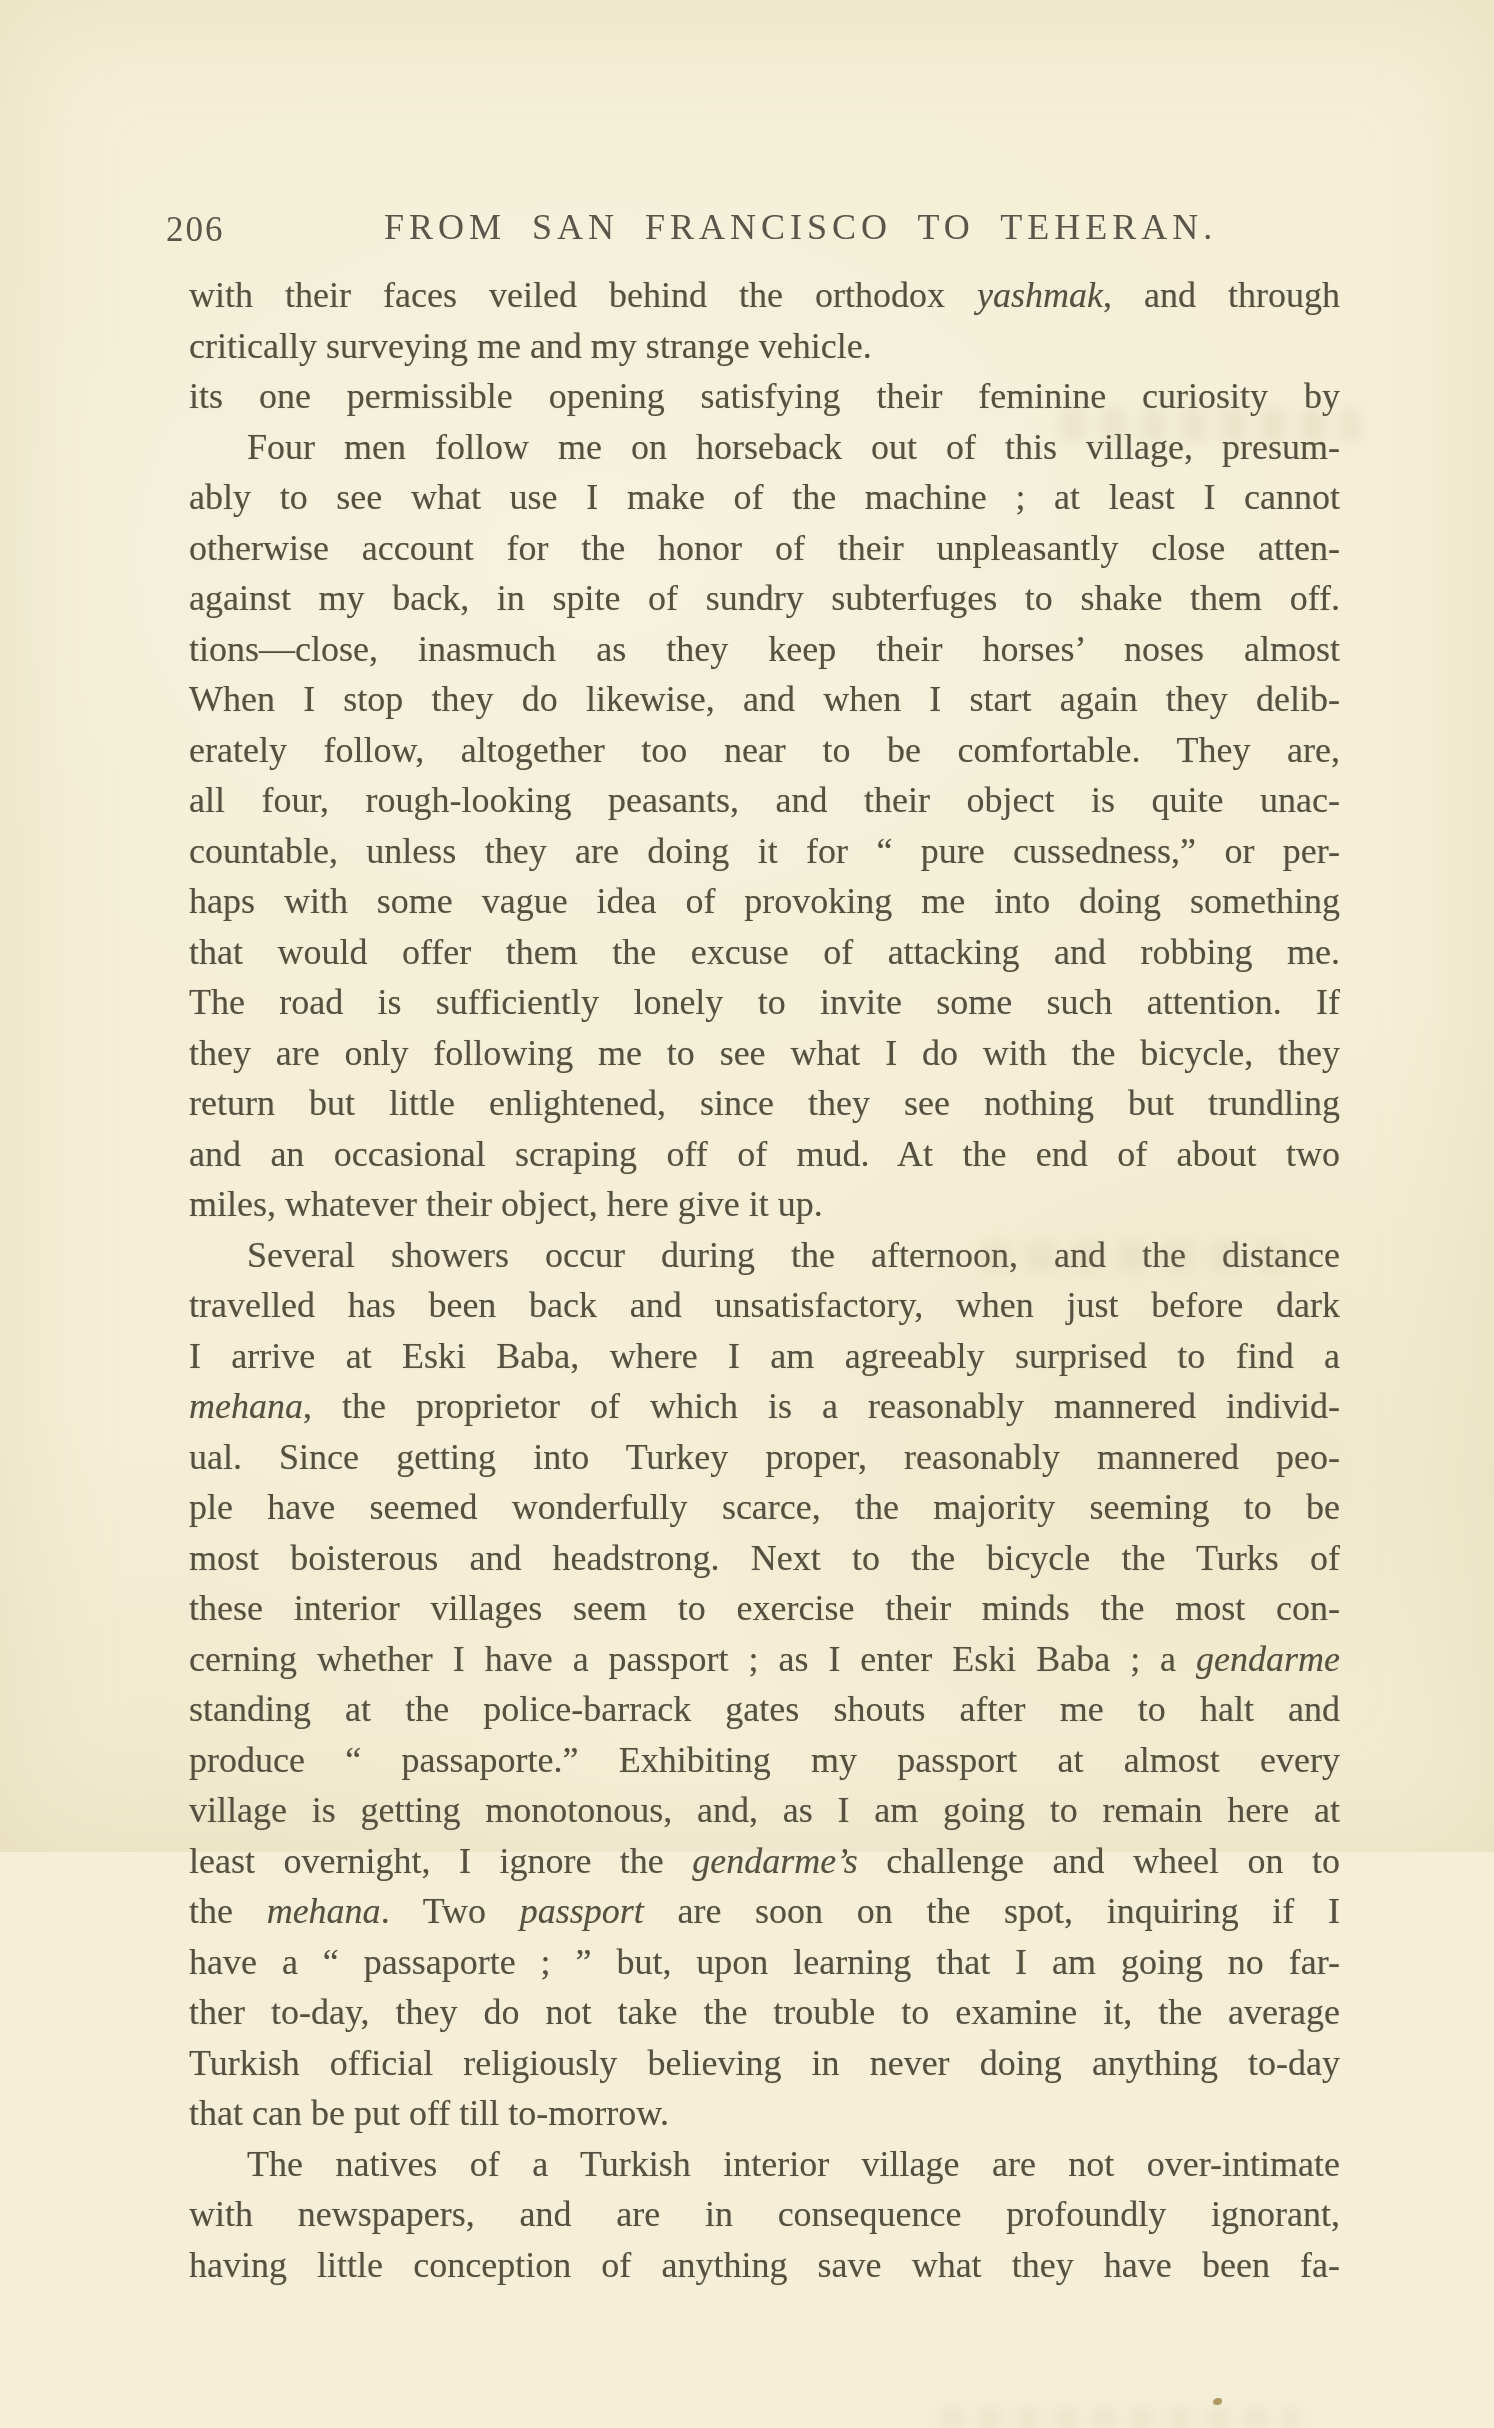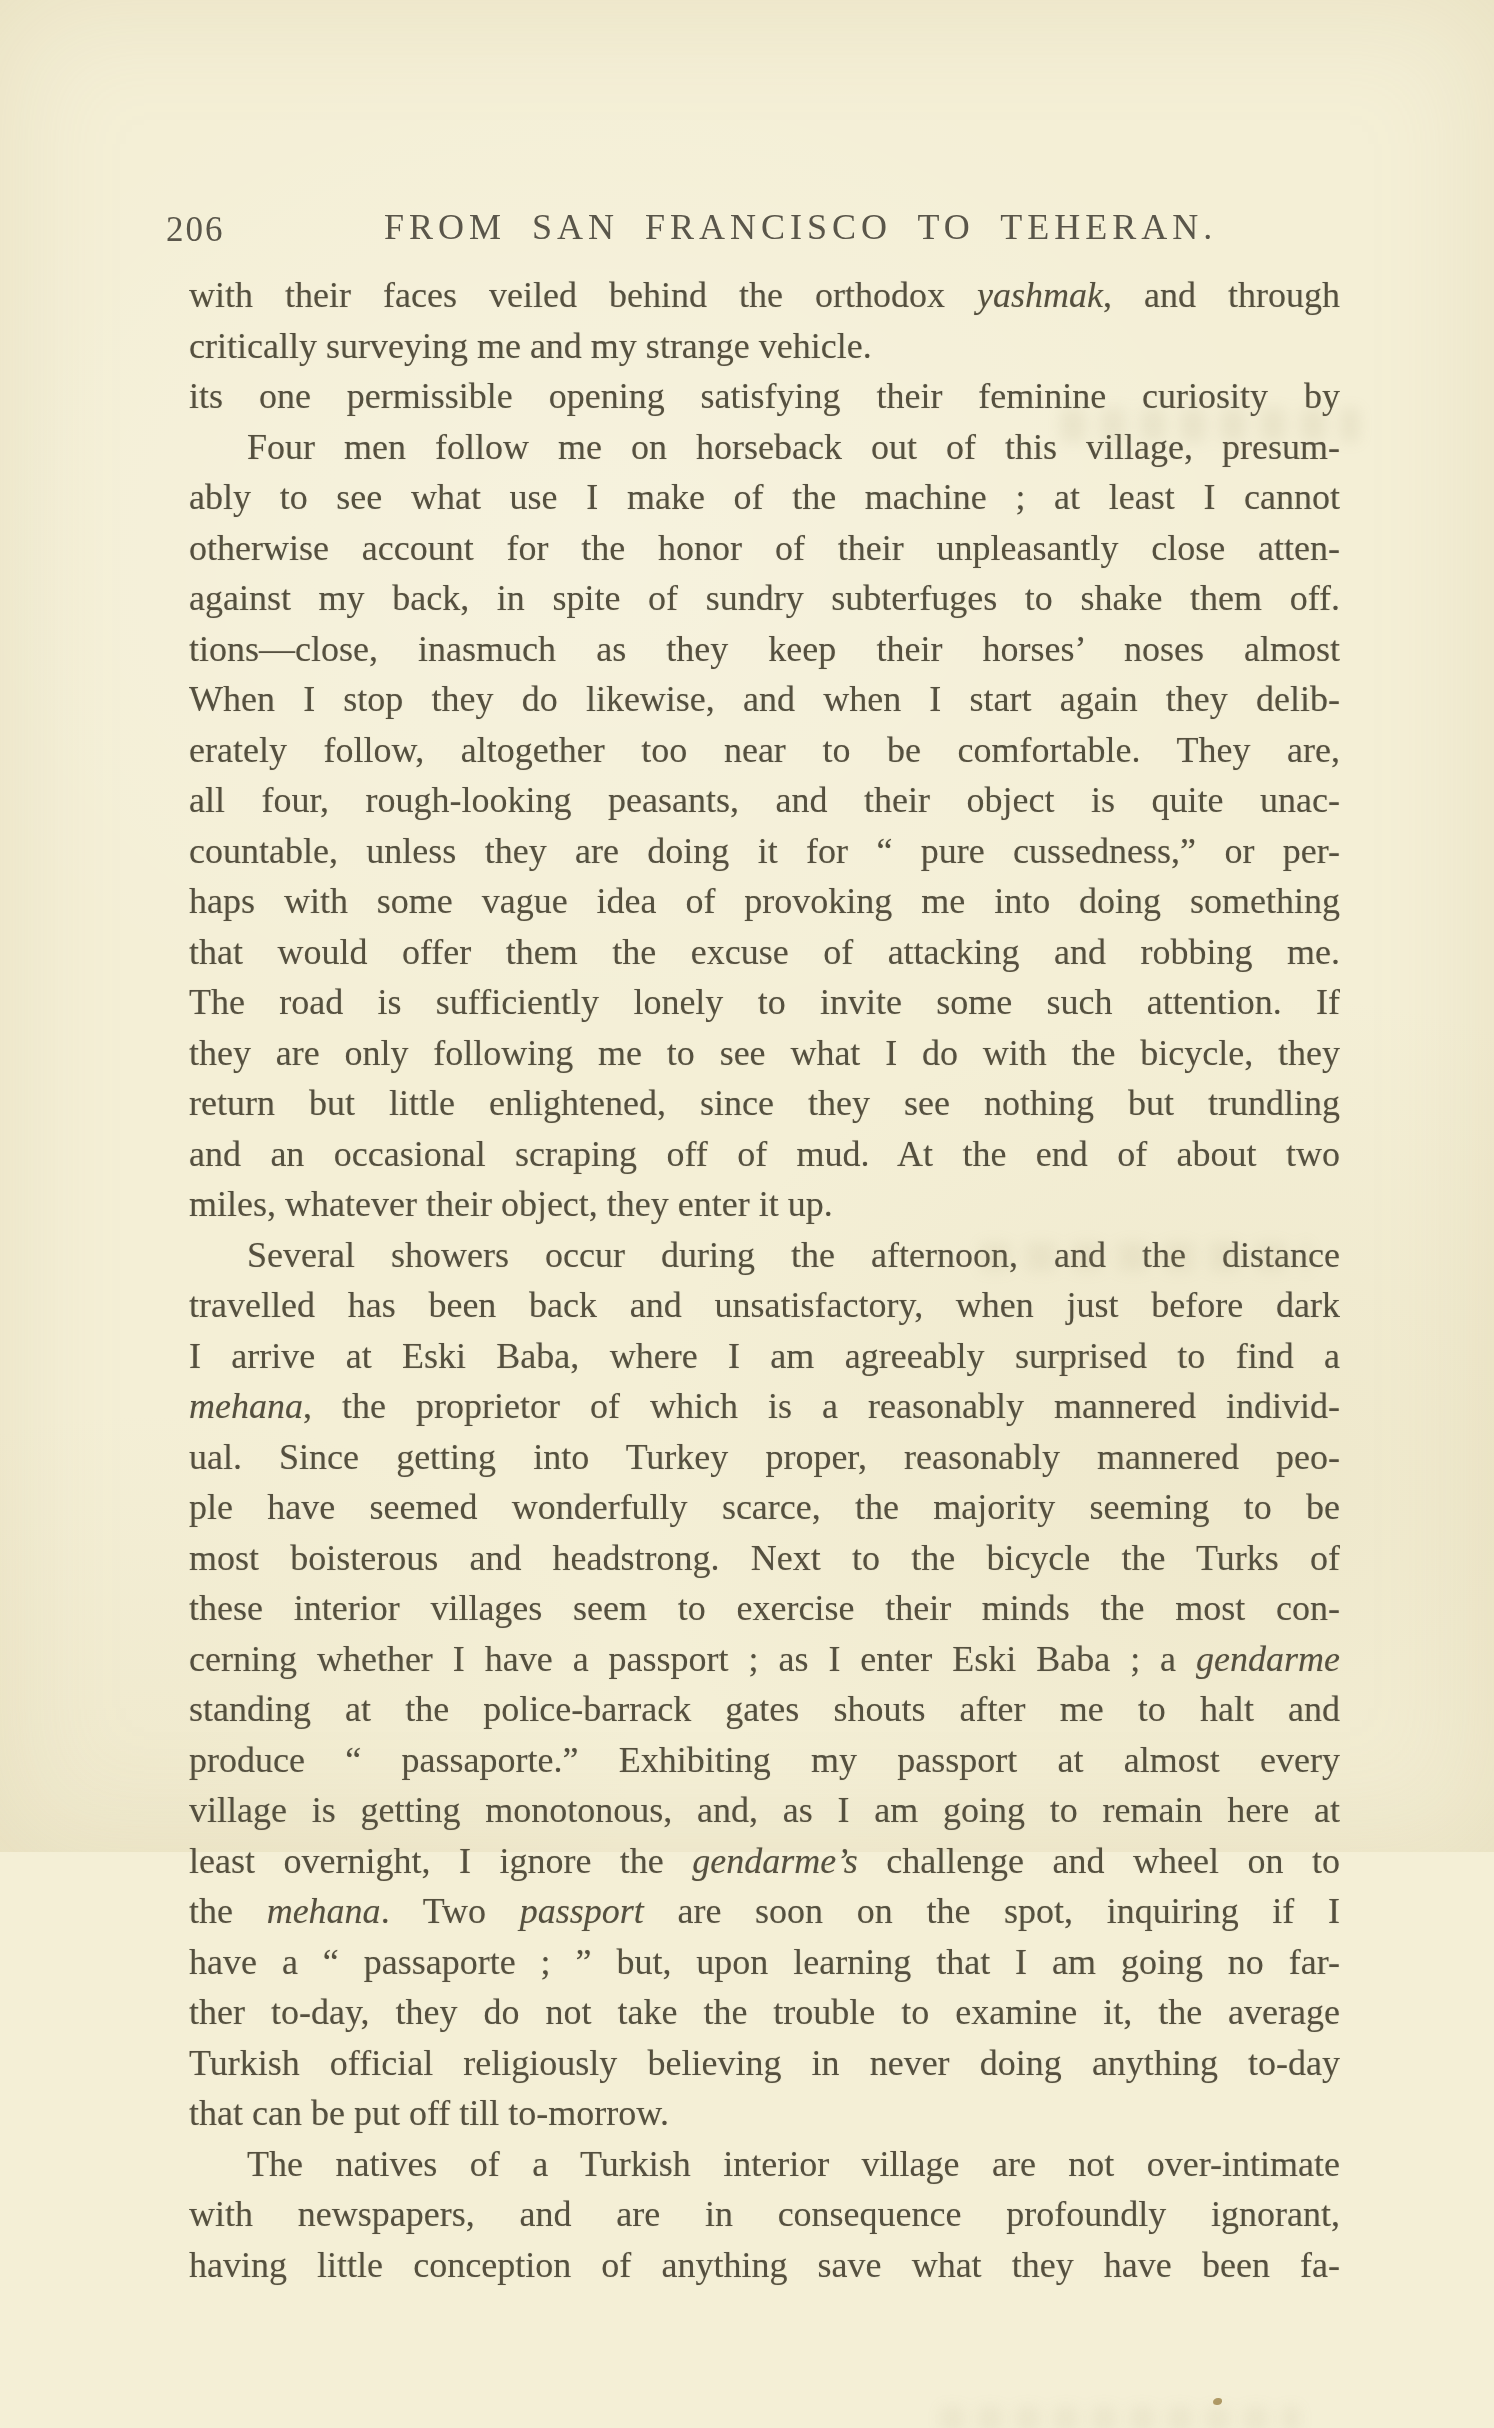--- a/index.html
+++ b/index.html
@@ -89,21 +89,21 @@
         <div class="line"><span>When I stop they do likewise, and when I start again they delib-</span></div>
         <div class="line"><span>erately follow, altogether too near to be comfortable.  They are,</span></div>
         <div class="line"><span>all four, rough-looking peasants, and their object is quite unac-</span></div>
         <div class="line"><span>countable, unless they are doing it for “ pure cussedness,” or per-</span></div>
         <div class="line"><span>haps with some vague idea of provoking me into doing something</span></div>
         <div class="line"><span>that would offer them the excuse of attacking and robbing me.</span></div>
         <div class="line"><span>The road is sufficiently lonely to invite some such attention.  If</span></div>
         <div class="line"><span>they are only following me to see what I do with the bicycle, they</span></div>
         <div class="line"><span>return but little enlightened, since they see nothing but trundling</span></div>
         <div class="line"><span>and an occasional scraping off of mud.  At the end of about two</span></div>
-        <div class="line end"><span>miles, whatever their object, they enter it up.</span></div>
+        <div class="line end"><span>miles, whatever their object, here give it up.</span></div>
       </div>
       <div class="para">
         <div class="line first"><span>Several showers occur during the afternoon, and the distance</span></div>
         <div class="line"><span>travelled has been back and unsatisfactory, when just before dark</span></div>
         <div class="line"><span>I arrive at Eski Baba, where I am agreeably surprised to find a</span></div>
         <div class="line"><span class="it">mehana</span><span>, the proprietor of which is a reasonably mannered individ-</span></div>
         <div class="line"><span>ual.  Since getting into Turkey proper, reasonably mannered peo-</span></div>
         <div class="line"><span>ple have seemed wonderfully scarce, the majority seeming to be</span></div>
         <div class="line"><span>most boisterous and headstrong.  Next to the bicycle the Turks of</span></div>
         <div class="line"><span>these interior villages seem to exercise their minds the most con-</span></div>

